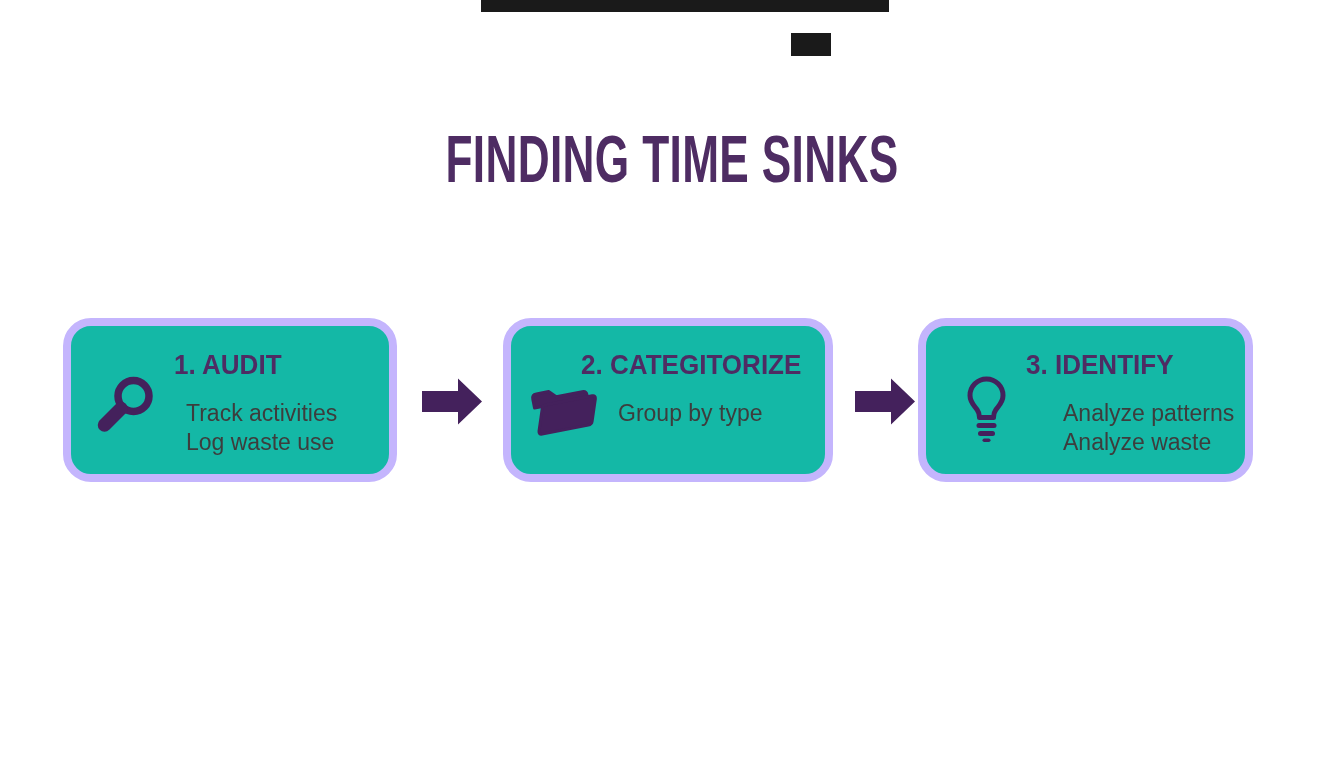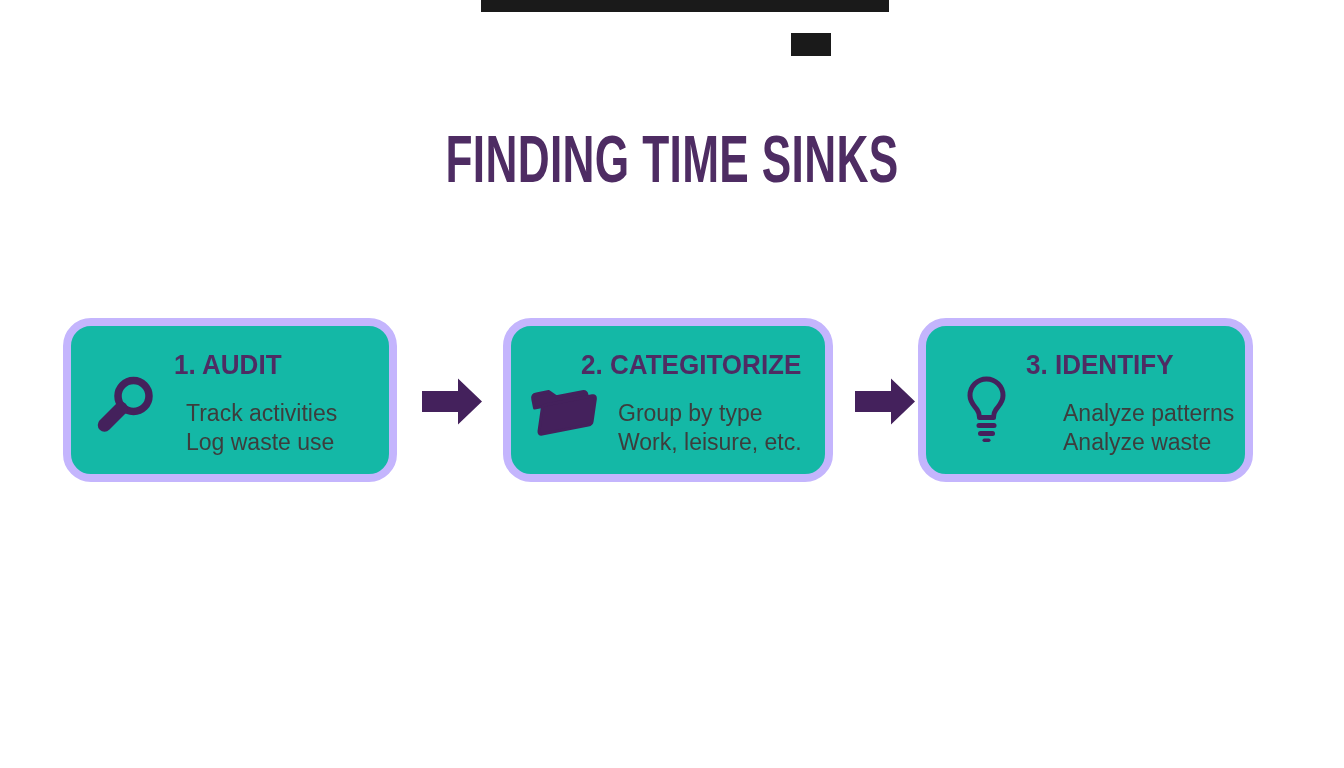--- a/index.html
+++ b/index.html
@@ -43,21 +43,21 @@
     font-size:28px; line-height:34px; font-weight:700; color:#4e2c63;
     transform:scaleX(0.93); transform-origin:left center; white-space:nowrap;
   }
   .step-lines {
     position:absolute; top:73px;
     font-size:23px; line-height:29px; color:#3d3d3d; white-space:nowrap;
   }
   .step1 .step-title { left:103px; }
   .step1 .step-lines { left:103px;margin-left:12px; }
   .step2 .step-title { left:70px; }
-  .step2 .step-lines { left:107px; }
+  .step2 .step-lines { left:107px;text-align:center; }
   .step3 .step-title { left:100px; }
   .step3 .step-lines { left:105px;margin-left:32px; }
 
   .arrow { position:absolute; top:378px; width:60px; height:47px; }
   .arrow1 { left:422px; }
   .arrow2 { left:855px; }
 </style>
 </head>
 <body>
 
@@ -93,21 +93,20 @@
       <svg width="78" height="64" viewBox="0 0 78 64">
         <g transform="rotate(-11 36 34)" fill="#44215c" stroke="#44215c" stroke-width="3" stroke-linejoin="round">
           <path d="M10 20 Q10 15.5 14.5 15.5 L27 15.5 L33.5 22 L60 22 Q64 22 64 26 L64 29 L10 29 Z"></path>
           <path d="M12.5 56 Q9 56 10 52.5 L17.5 31 Q18.5 28 22 28 L69 28 Q72.5 28 71.5 31.5 L64 53 Q63 56 59.5 56 Z"></path>
         </g>
       </svg>
     </span>
     <div class="step-title">2. CATEGITORIZE</div>
     <div class="step-lines">
       <div>Group by type</div>
-      <div>Work, leisure, etc.</div>
     </div>
   </div>
 
   <span class="arrow arrow2">
     <svg width="60" height="47" viewBox="0 0 60 47">
       <polygon points="0,13 36,13 36,0.5 60,23.5 36,46.5 36,34 0,34" fill="#44215c"></polygon>
     </svg>
   </span>
 
   <div class="step step3">

